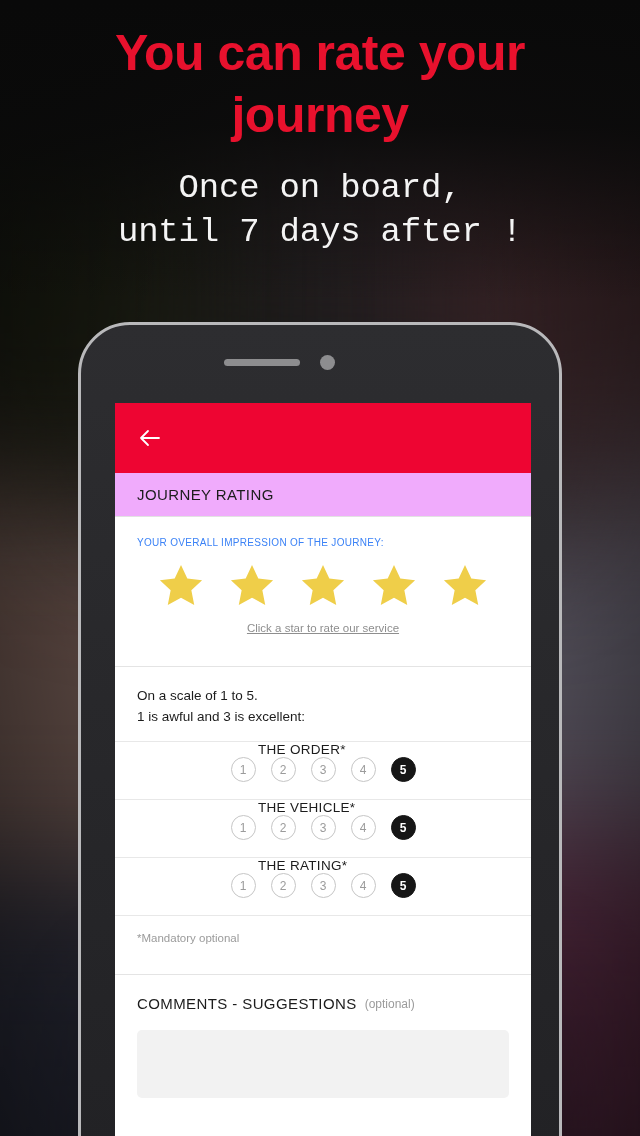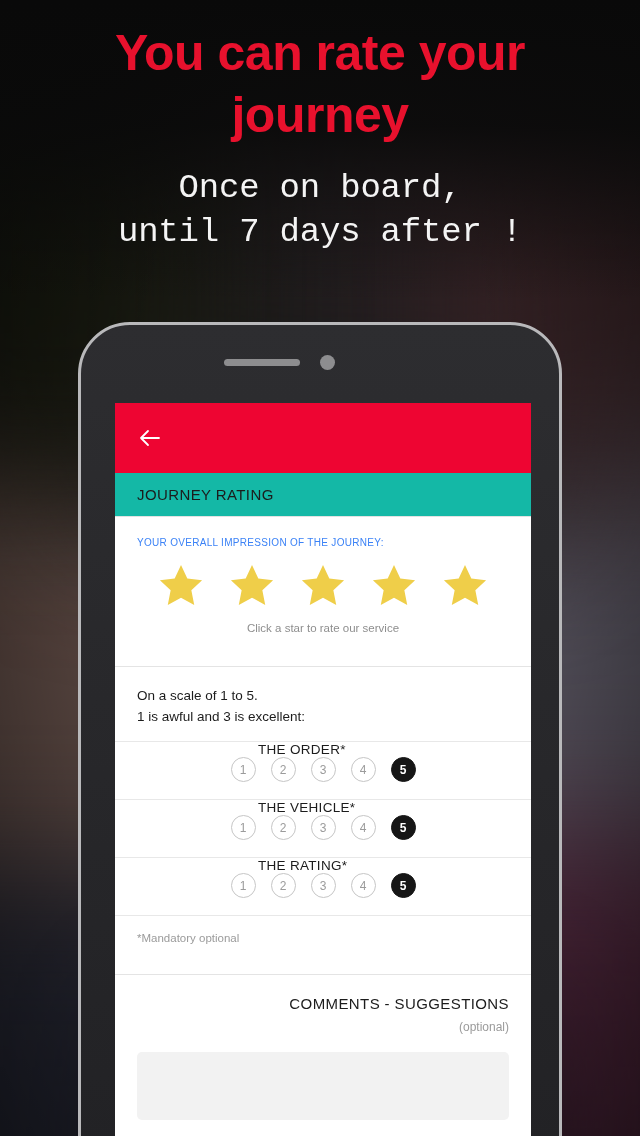--- a/index.html
+++ b/index.html
@@ -56,35 +56,35 @@
   #screen {
     position:absolute; left:34px; top:78px; width:416px; height:752px;
     background:#ffffff; overflow:hidden;
   }
 
   .appbar { height:70px; background:#ee0532; position:relative; }
   .back-arrow { position:absolute; left:22px; top:50%; transform:translateY(-50%);
     width:26px; height:26px; }
 
   .section-title-bar {
-    height:44px; background:#14b8a6; border-bottom:1px solid #e2e2e2;
+    height:44px; background:#f0abfc; border-bottom:1px solid #e2e2e2;
     display:flex; align-items:center; padding-left:22px;
   }
   .section-title-bar span { font-size:15px; color:#1c1c1c; letter-spacing:.4px; }
 
   .card { background:#fff; }
   .card + .card { border-top:1px solid #e4e4e4;margin-top:12px; }
 
   .impression-label { font-size:10px; color:#3b82f6; letter-spacing:.3px;
     padding:20px 22px 0 22px; }
 
   .stars { display:flex; justify-content:center; gap:25px; padding:14px 0 0 0; }
   .star { width:46px; height:46px; display:block; }
 
-  .hint { text-align:center; font-size:11.5px; color:#8e8e8e; padding:14px 0 20px 0; }
+  .hint { text-align:center; font-size:11.5px; color:#8e8e8e; padding:14px 0 20px 0;text-decoration:underline; }
 
   .scale-text { padding:18px 22px 14px 22px; font-size:13.5px; color:#1c1c1c;
     line-height:21px; }
 
   .rate-row {
     display:flex; align-items:center; padding:0 30px; height:58px;
     border-top:1px solid #e8e8e8;
     flex-direction:column;
   }
   .rate-label { font-size:13.5px; color:#1c1c1c; letter-spacing:.3px; width:130px; }
@@ -92,21 +92,21 @@
   .opt {
     width:25px; height:25px; border-radius:50%; border:1px solid #c6c6c6;
     display:flex; align-items:center; justify-content:center;
     font-size:12px; color:#9b9b9b; background:#fff;
   }
   .opt.sel { background:#161616; border-color:#161616; color:#fff; font-weight:bold; }
 
   .mandatory { font-size:11.5px; color:#9b9b9b; padding:16px 22px 18px 22px;
     border-top:1px solid #e8e8e8; }
 
-  .comments-head { padding:20px 22px 0 22px; display:flex; align-items:flex-end; gap:8px;flex-direction:column; }
+  .comments-head { padding:20px 22px 0 22px; display:flex; align-items:center; gap:8px; }
   .comments-head .t { font-size:15px; color:#1c1c1c; letter-spacing:.4px; }
   .comments-head .o { font-size:12px; color:#9b9b9b; }
   .textarea {
     margin:18px 22px 22px 22px; height:68px; background:#f2f2f2;
     border-radius:5px; border:none; width:calc(100% - 44px);
     resize:none; font-family:"Liberation Sans", sans-serif; font-size:13px;
     color:#333; padding:10px;
   }
 
   .confirm-wrap { padding:16px 28px 0 28px; }

